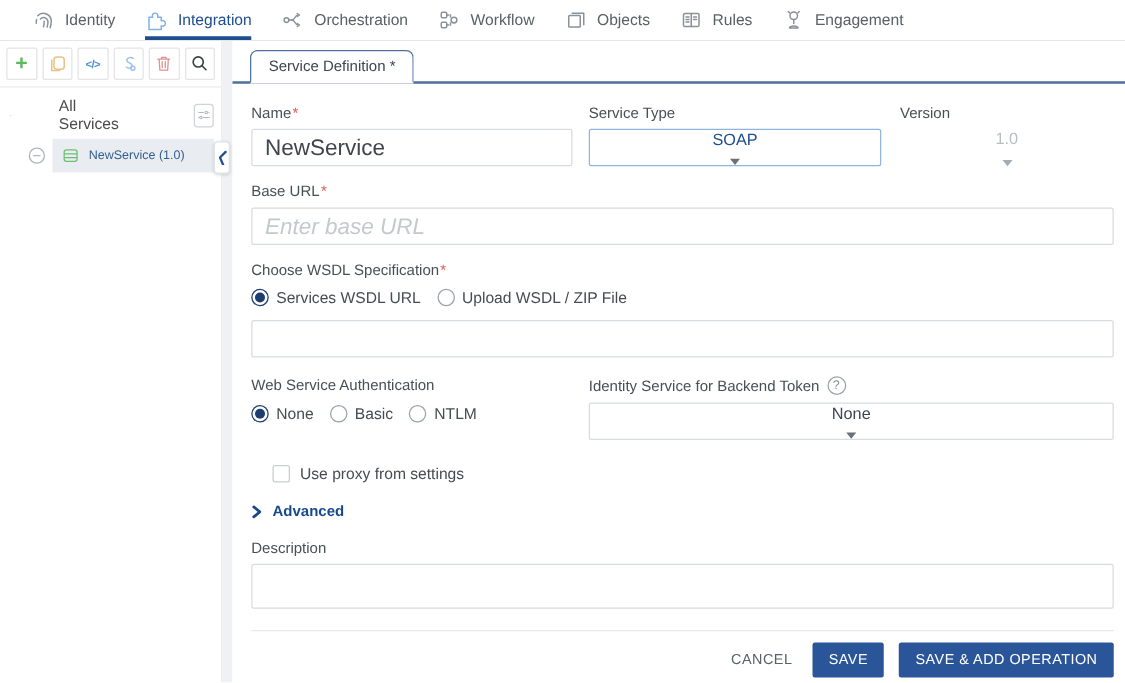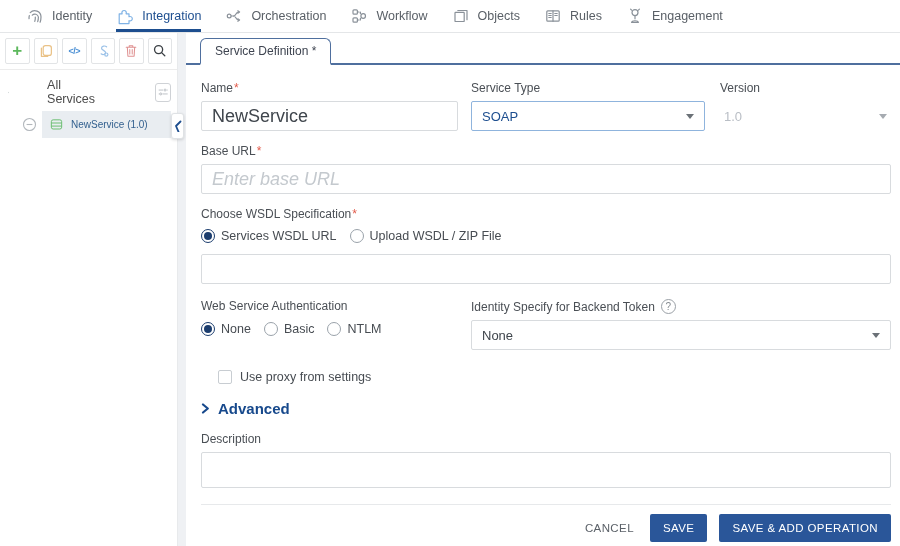--- a/index.html
+++ b/index.html
@@ -66,21 +66,21 @@
   .textbox::placeholder { color:#c4c9ce; font-style:italic; }
   textarea.textbox { height:36px; padding-top:6px; resize:none; }
 
   .row1 { display:flex; }
   .col-name { width:257px; }
   .col-type { width:234px; margin-left:13px; }
   .col-version { flex:1; margin-left:15px; }
 
   .select { height:30px; border:1px solid #d8dbde; border-radius:2px; display:flex;
     align-items:center; justify-content:space-between; padding:0 10px;
-    font-size:13px; color:#3f454c; background:#fff; cursor:pointer; }
+    font-size:13px; color:#3f454c; background:#fff; cursor:pointer;flex-direction:column; }
   .select .caret { width:0; height:0; border-left:4px solid transparent;
     border-right:4px solid transparent; border-top:5px solid #6b7177; }
   .select-soap { border-color:#8fb4dd; color:#1d4e8f; }
   .select-version { border:none; color:#b9bec5; padding:0 4px; cursor:default; }
   .select-version .caret { border-top-color:#a6abb1; }
 
   .mt13 { margin-top:13px; } .mt15 { margin-top:15px; }
 
   .radio-row { display:flex; align-items:center; }
   .radio-opt { display:flex; align-items:center; gap:6px; font-size:12.5px;
@@ -99,21 +99,21 @@
   .help-circle { width:15px; height:15px; border:1px solid #9aa0a6; border-radius:50%;
     display:flex; align-items:center; justify-content:center; font-size:10px;
     color:#858b91; cursor:pointer; }
 
   .checkbox-row { display:flex; align-items:center; gap:8px; margin-top:20px;
     margin-left:17px; font-size:12.5px; color:#474c52; cursor:pointer; }
   .checkbox { width:14px; height:14px; border:1px solid #c8cdd2; border-radius:2px;
     background:#fff; flex:none; }
 
   .advanced { display:flex; align-items:center; gap:8px; margin-top:16px;
-    color:#17498c; font-weight:bold; font-size:15px; cursor:pointer; }
+    color:#17498c; font-weight:bold; font-size:12px; cursor:pointer; }
 
   .footer { margin-top:12px; border-top:1px solid #e7e9eb; padding-top:9px;
     display:flex; justify-content:flex-end; align-items:center; gap:12px; }
   .btn { font-family:inherit; font-size:11.5px; letter-spacing:.4px; border:none;
     background:none; cursor:pointer; }
   .btn-cancel { color:#5b6168; padding:8px 4px; }
   .btn-primary { background:#2a5699; color:#fff; padding:8px 13px; border-radius:2px; }
 </style>
 </head>
 <body>
@@ -322,21 +322,21 @@
               <span>Basic</span>
             </span>
             <span class="radio-opt">
               <span class="radio"></span>
               <span>NTLM</span>
             </span>
           </div>
         </div>
         <div class="auth-right">
           <div class="label-with-help">
-            <span class="f-label">Identity Specify for Backend Token</span>
+            <span class="f-label">Identity Service for Backend Token</span>
             <span class="help-circle">
                 <span>?</span>
               </span>
           </div>
           <div class="select">
             <span>None</span>
             <span class="caret"></span>
           </div>
         </div>
       </div>

